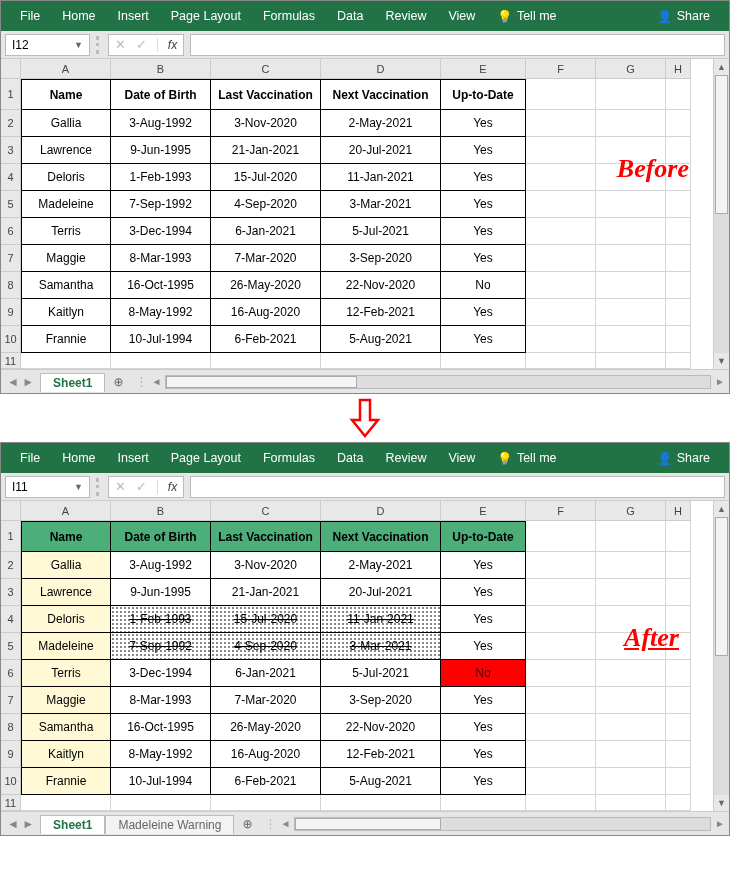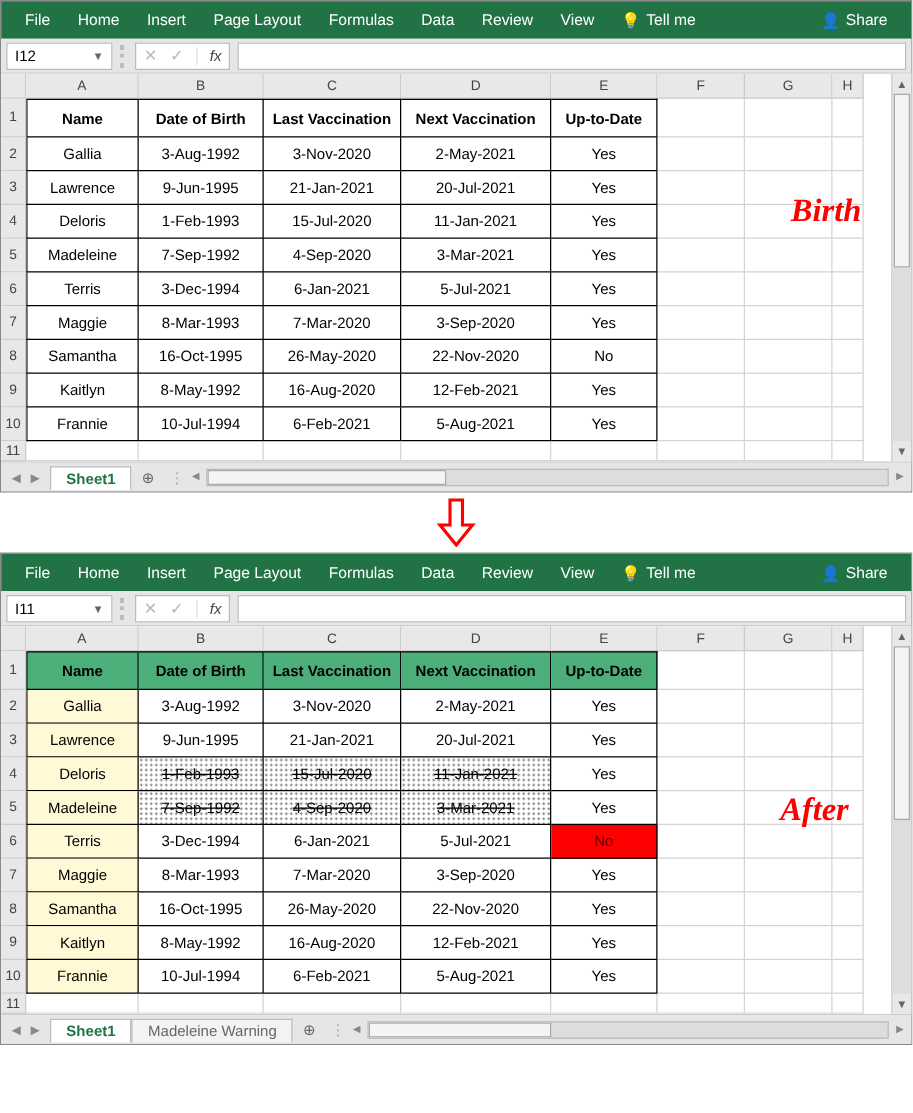--- a/index.html
+++ b/index.html
@@ -226,21 +226,21 @@
           </div>
         </div>
         <div class="vscroll-col">
           <div class="arrow">▲</div>
           <div class="track">
             <div class="th"></div>
           </div>
           <div class="arrow">▼</div>
         </div>
       </div>
-    <div class="annotation" style="top:95px; right:40px;">Birth</div>
+    <div class="annotation" style="top:95px; right:40px;">Before</div>
   </div>
   <div class="tabs-row">
     <div class="tabs-nav">◄ ►</div>
     <div class="sheet-tab">Sheet1</div>
     <div class="add-sheet">⊕</div>
     <div class="scroll-region">
       <span style="color:#aaa">⋮</span>
       <span style="color:#888;font-size:10px">◄</span>
       <div class="hscroll">
           <div class="thumb"></div>
@@ -429,21 +429,21 @@
           </div>
         </div>
         <div class="vscroll-col">
           <div class="arrow">▲</div>
           <div class="track">
             <div class="th"></div>
           </div>
           <div class="arrow">▼</div>
         </div>
       </div>
-    <div class="annotation" style="top:132px; right:50px;">After</div>
+    <div class="annotation" style="top:122px; right:50px;text-decoration:underline;">After</div>
   </div>
   <div class="tabs-row">
     <div class="tabs-nav">◄ ►</div>
     <div class="sheet-tab">Sheet1</div>
     <div class="sheet-tab inactive">Madeleine Warning</div>
     <div class="add-sheet">⊕</div>
     <div class="scroll-region">
       <span style="color:#aaa">⋮</span>
       <span style="color:#888;font-size:10px">◄</span>
       <div class="hscroll">

